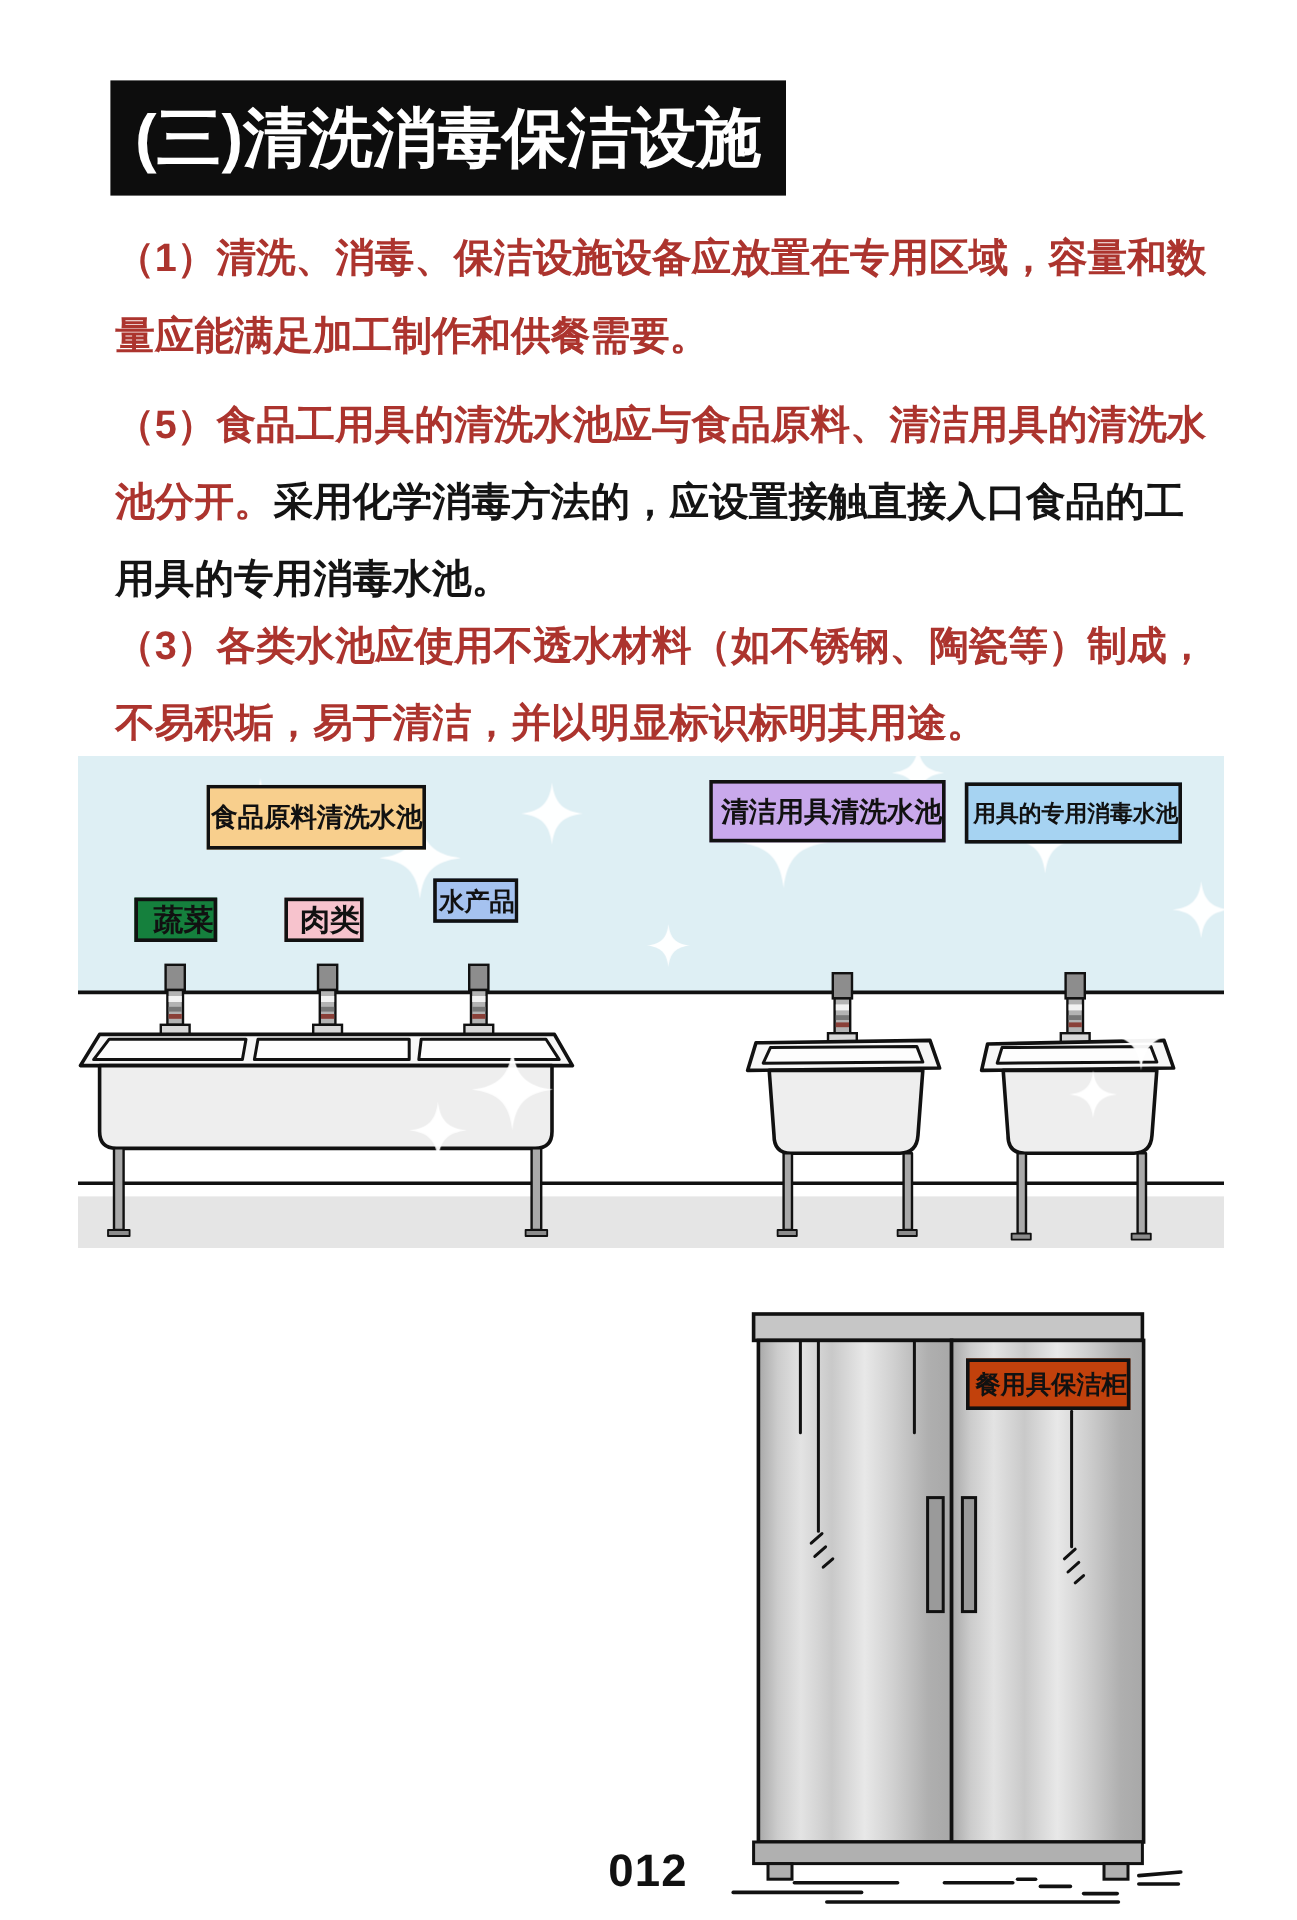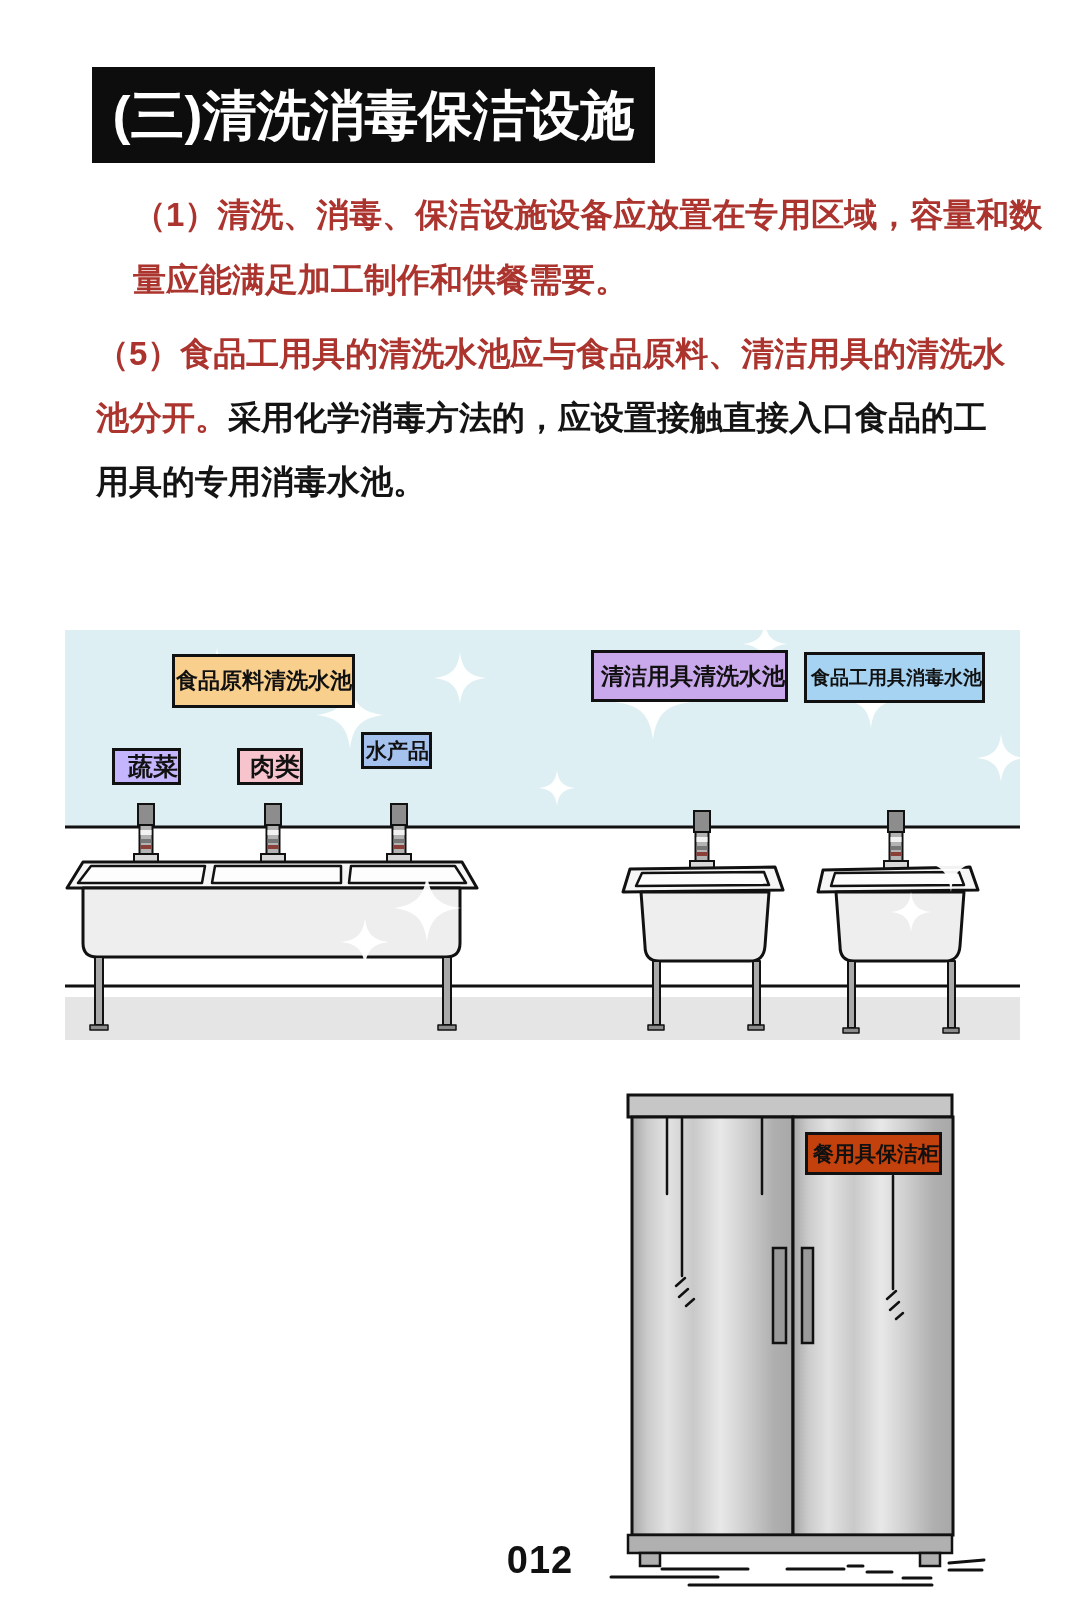--- a/index.html
+++ b/index.html
@@ -16,37 +16,37 @@
     background:#0d0d0d;display:flex;align-items:center;justify-content:center;
   }
   .banner span{
     color:#ffffff;font-size:54px;font-weight:700;letter-spacing:0px;
     white-space:nowrap;line-height:96px;
   }
 
   
   .para{position:absolute;left:96px;width:940px;}
   .tline{white-space:nowrap;font-weight:700;font-size:33px;}
-  .p1{top:182px;margin-left:37px;} .p1 .tline{height:65px;line-height:65px;}
+  .p1{top:182px;} .p1 .tline{height:65px;line-height:65px;}
   .p2{top:322px;} .p2 .tline{height:64px;line-height:64px;}
   .p3{top:506px;} .p3 .tline{height:64px;line-height:64px;}
   .p4{top:1113px;} .p4 .tline{height:62px;line-height:62px;}
   .red{color:#ac342e;}
   .dark{color:#141414;}
 
   
   .scene{position:absolute;left:65px;top:630px;width:955px;height:410px;}
   .scene svg{position:absolute;left:0;top:0;}
   .tag{
     position:absolute;box-sizing:border-box;border:3px solid #111;
     display:flex;align-items:center;justify-content:flex-end;
     font-weight:700;color:#111;white-space:nowrap;z-index:5;
   }
   .tag-raw    {left:107px;top:24px; width:183px;height:54px;background:#f8cf8d;font-size:22px;}
-  .tag-veg    {left:47px; top:118px;width:69px; height:37px;background:#c4b5fd;font-size:25px;}
+  .tag-veg    {left:47px; top:118px;width:69px; height:37px;background:#15803d;font-size:25px;}
   .tag-meat   {left:172px;top:118px;width:66px; height:37px;background:#f7c3cd;font-size:25px;}
   .tag-aqua   {left:296px;top:102px;width:71px; height:37px;background:#a5c2ef;font-size:21px;}
   .tag-clean  {left:526px;top:20px; width:197px;height:52px;background:#c9a9ec;font-size:23px;}
   .tag-utensil{left:739px;top:22px; width:181px;height:51px;background:#a6d3f2;font-size:19px;}
 
   
   .cabinet{position:absolute;left:595px;top:1090px;width:430px;height:500px;}
   .cabinet svg{position:absolute;left:0;top:0;overflow:visible;}
   .tag-cabinet{left:210px;top:42px;width:137px;height:43px;background:#c2410c;font-size:21px;}
 
@@ -70,20 +70,24 @@
     <div class="tline"><span class="red">（1）清洗、消毒、保洁设施设备应放置在专用区域，容量和数</span></div>
     <div class="tline"><span class="red">量应能满足加工制作和供餐需要。</span></div>
   </div>
 
   <div class="para p2">
     <div class="tline"><span class="red">（5）食品工用具的清洗水池应与食品原料、清洁用具的清洗水</span></div>
     <div class="tline"><span class="red">池分开。</span><span class="dark">采用化学消毒方法的，应设置接触直接入口食品的工</span></div>
     <div class="tline"><span class="dark">用具的专用消毒水池。</span></div>
   </div>
 
+  <div class="para p3">
+    <div class="tline"><span class="red">（3）各类水池应使用不透水材料（如不锈钢、陶瓷等）制成，</span></div>
+    <div class="tline"><span class="red">不易积垢，易于清洁，并以明显标识标明其用途。</span></div>
+  </div>
 
   <div class="scene">
     <svg viewBox="0 0 955 410" width="955" height="410">
       <defs>
         <path id="starp" d="M0,-1 C0.08,-0.34 0.34,-0.08 1,0 C0.34,0.08 0.08,0.34 0,1 C-0.08,0.34 -0.34,0.08 -1,0 C-0.34,-0.08 -0.08,-0.34 0,-1 Z"></path>
         <g id="faucet">
           <rect x="-8" y="0" width="16" height="21" fill="#8d8d8d" stroke="#111" stroke-width="2"></rect>
           <rect x="-6.5" y="21" width="13" height="29" fill="#b3b3b3" stroke="#111" stroke-width="2"></rect>
           <rect x="-5.5" y="26" width="11" height="5" fill="#f2f2f2"></rect>
           <rect x="-5.5" y="35" width="11" height="4" fill="#777777"></rect>
@@ -166,21 +170,21 @@
     <div class="tag tag-meat">
         <span>肉类</span>
       </div>
     <div class="tag tag-aqua">
         <span>水产品</span>
       </div>
     <div class="tag tag-clean">
         <span>清洁用具清洗水池</span>
       </div>
     <div class="tag tag-utensil">
-        <span>食品工用具消毒水池</span>
+        <span>用具的专用消毒水池</span>
       </div>
   </div>
 
 
   <div class="cabinet">
     <svg viewBox="0 0 430 500" width="430" height="500">
       <defs>
         <linearGradient id="door" x1="0" y1="0" x2="1" y2="0">
           <stop offset="0" stop-color="#a8a8a8"></stop>
           <stop offset="0.10" stop-color="#cccccc"></stop>

